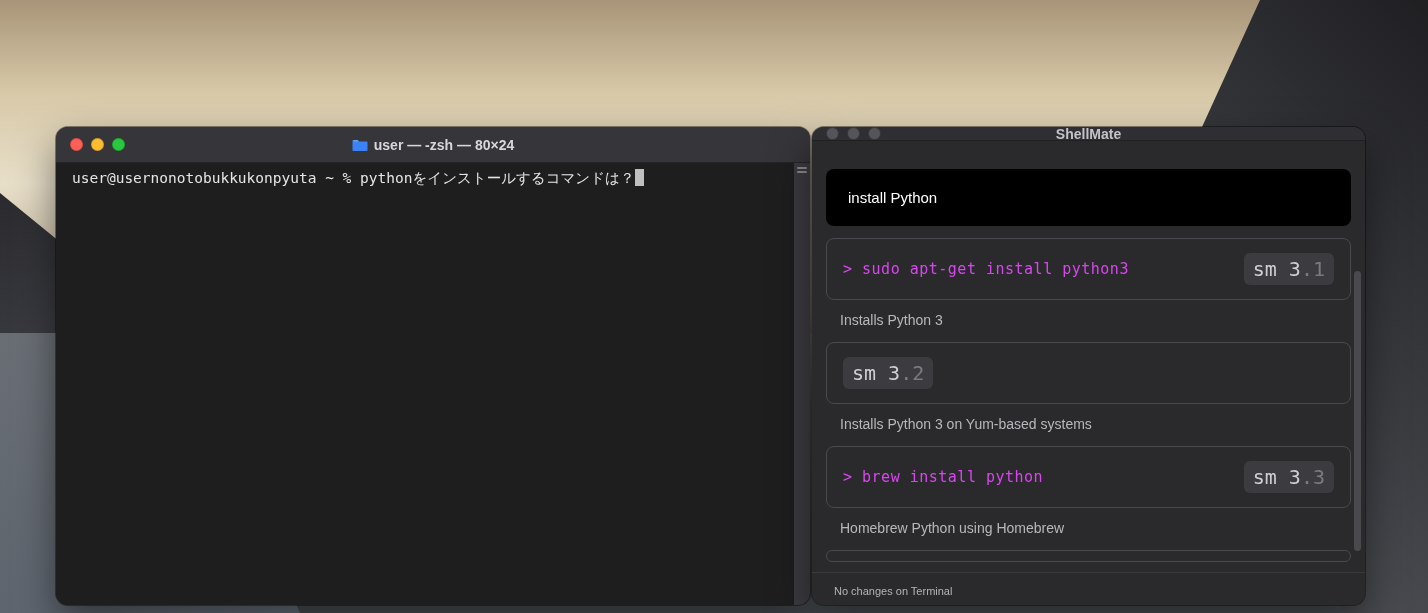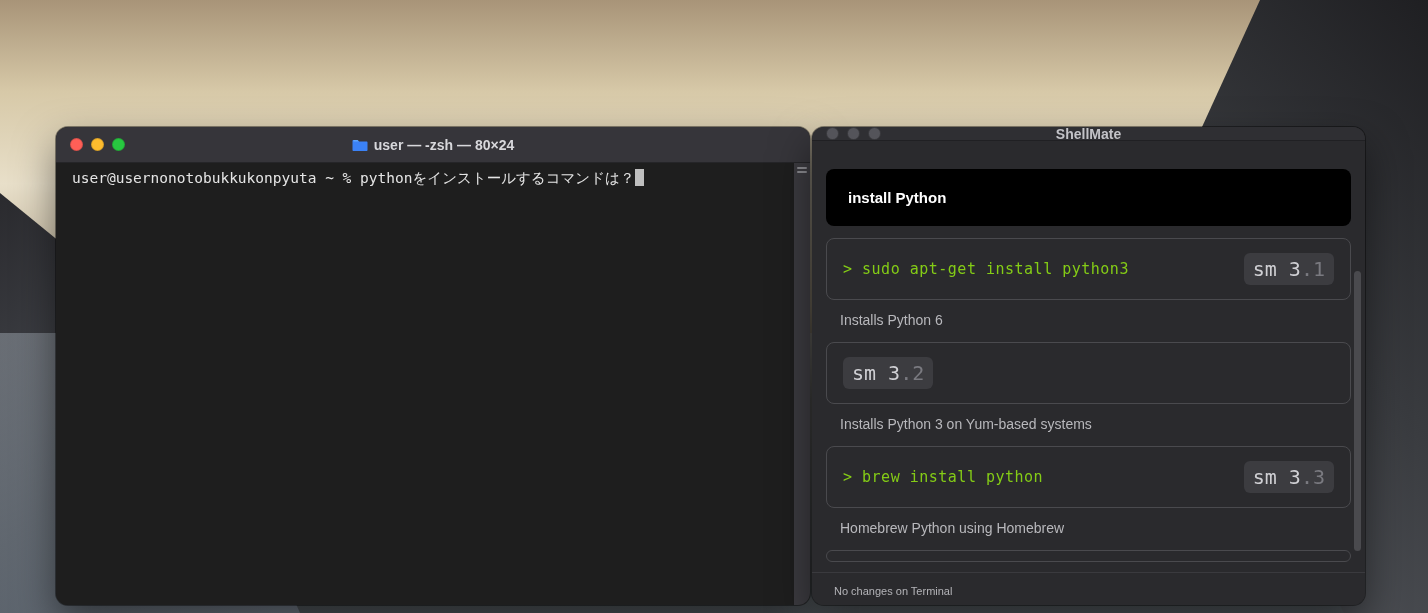--- a/index.html
+++ b/index.html
@@ -135,41 +135,41 @@
     position: relative;
   }
   .query-box {
     background: #000;
     border-radius: 8px;
     padding: 20px 22px;
     margin-bottom: 12px;
   }
   .query-text {
     color: #fff;
-    font-weight: 700;
+    font-weight: 400;
     font-size: 15px;
   }
   .suggestions {
     display: flex;
     flex-direction: column;
   }
   .cmd-card {
     border: 1px solid #4a4a4e;
     border-radius: 8px;
     padding: 14px 16px;
     display: flex;
     align-items: center;
     justify-content: space-between;
     cursor: pointer;
     margin-bottom: 8px;
   }
   .cmd-text {
     font-family: "SF Mono", Menlo, Consolas, monospace;
     font-size: 15px;
-    color: #84cc16;
+    color: #d946ef;
     letter-spacing: 0.5px;
   }
   .cmd-badge {
     background: #3c3c40;
     border-radius: 6px;
     padding: 4px 9px;
     font-family: "SF Mono", Menlo, Consolas, monospace;
     font-size: 20px;
     color: #cfcfd3;
   }
@@ -251,21 +251,21 @@
     <div class="shellmate-main">
       <div class="query-box">
         <div class="query-text">install Python</div>
       </div>
       <div class="suggestions">
 
         <div class="cmd-card">
           <span class="cmd-text">&gt; sudo apt-get install python3</span>
           <span class="cmd-badge"><span>sm 3</span><span class="dim">.1</span></span>
         </div>
-        <div class="cmd-desc">Installs Python 6</div>
+        <div class="cmd-desc">Installs Python 3</div>
 
         <div class="cmd-card">
           <span class="cmd-badge"><span>sm 3</span><span class="dim">.2</span></span>
         </div>
         <div class="cmd-desc">Installs Python 3 on Yum-based systems</div>
 
         <div class="cmd-card">
           <span class="cmd-text">&gt; brew install python</span>
           <span class="cmd-badge"><span>sm 3</span><span class="dim">.3</span></span>
         </div>

